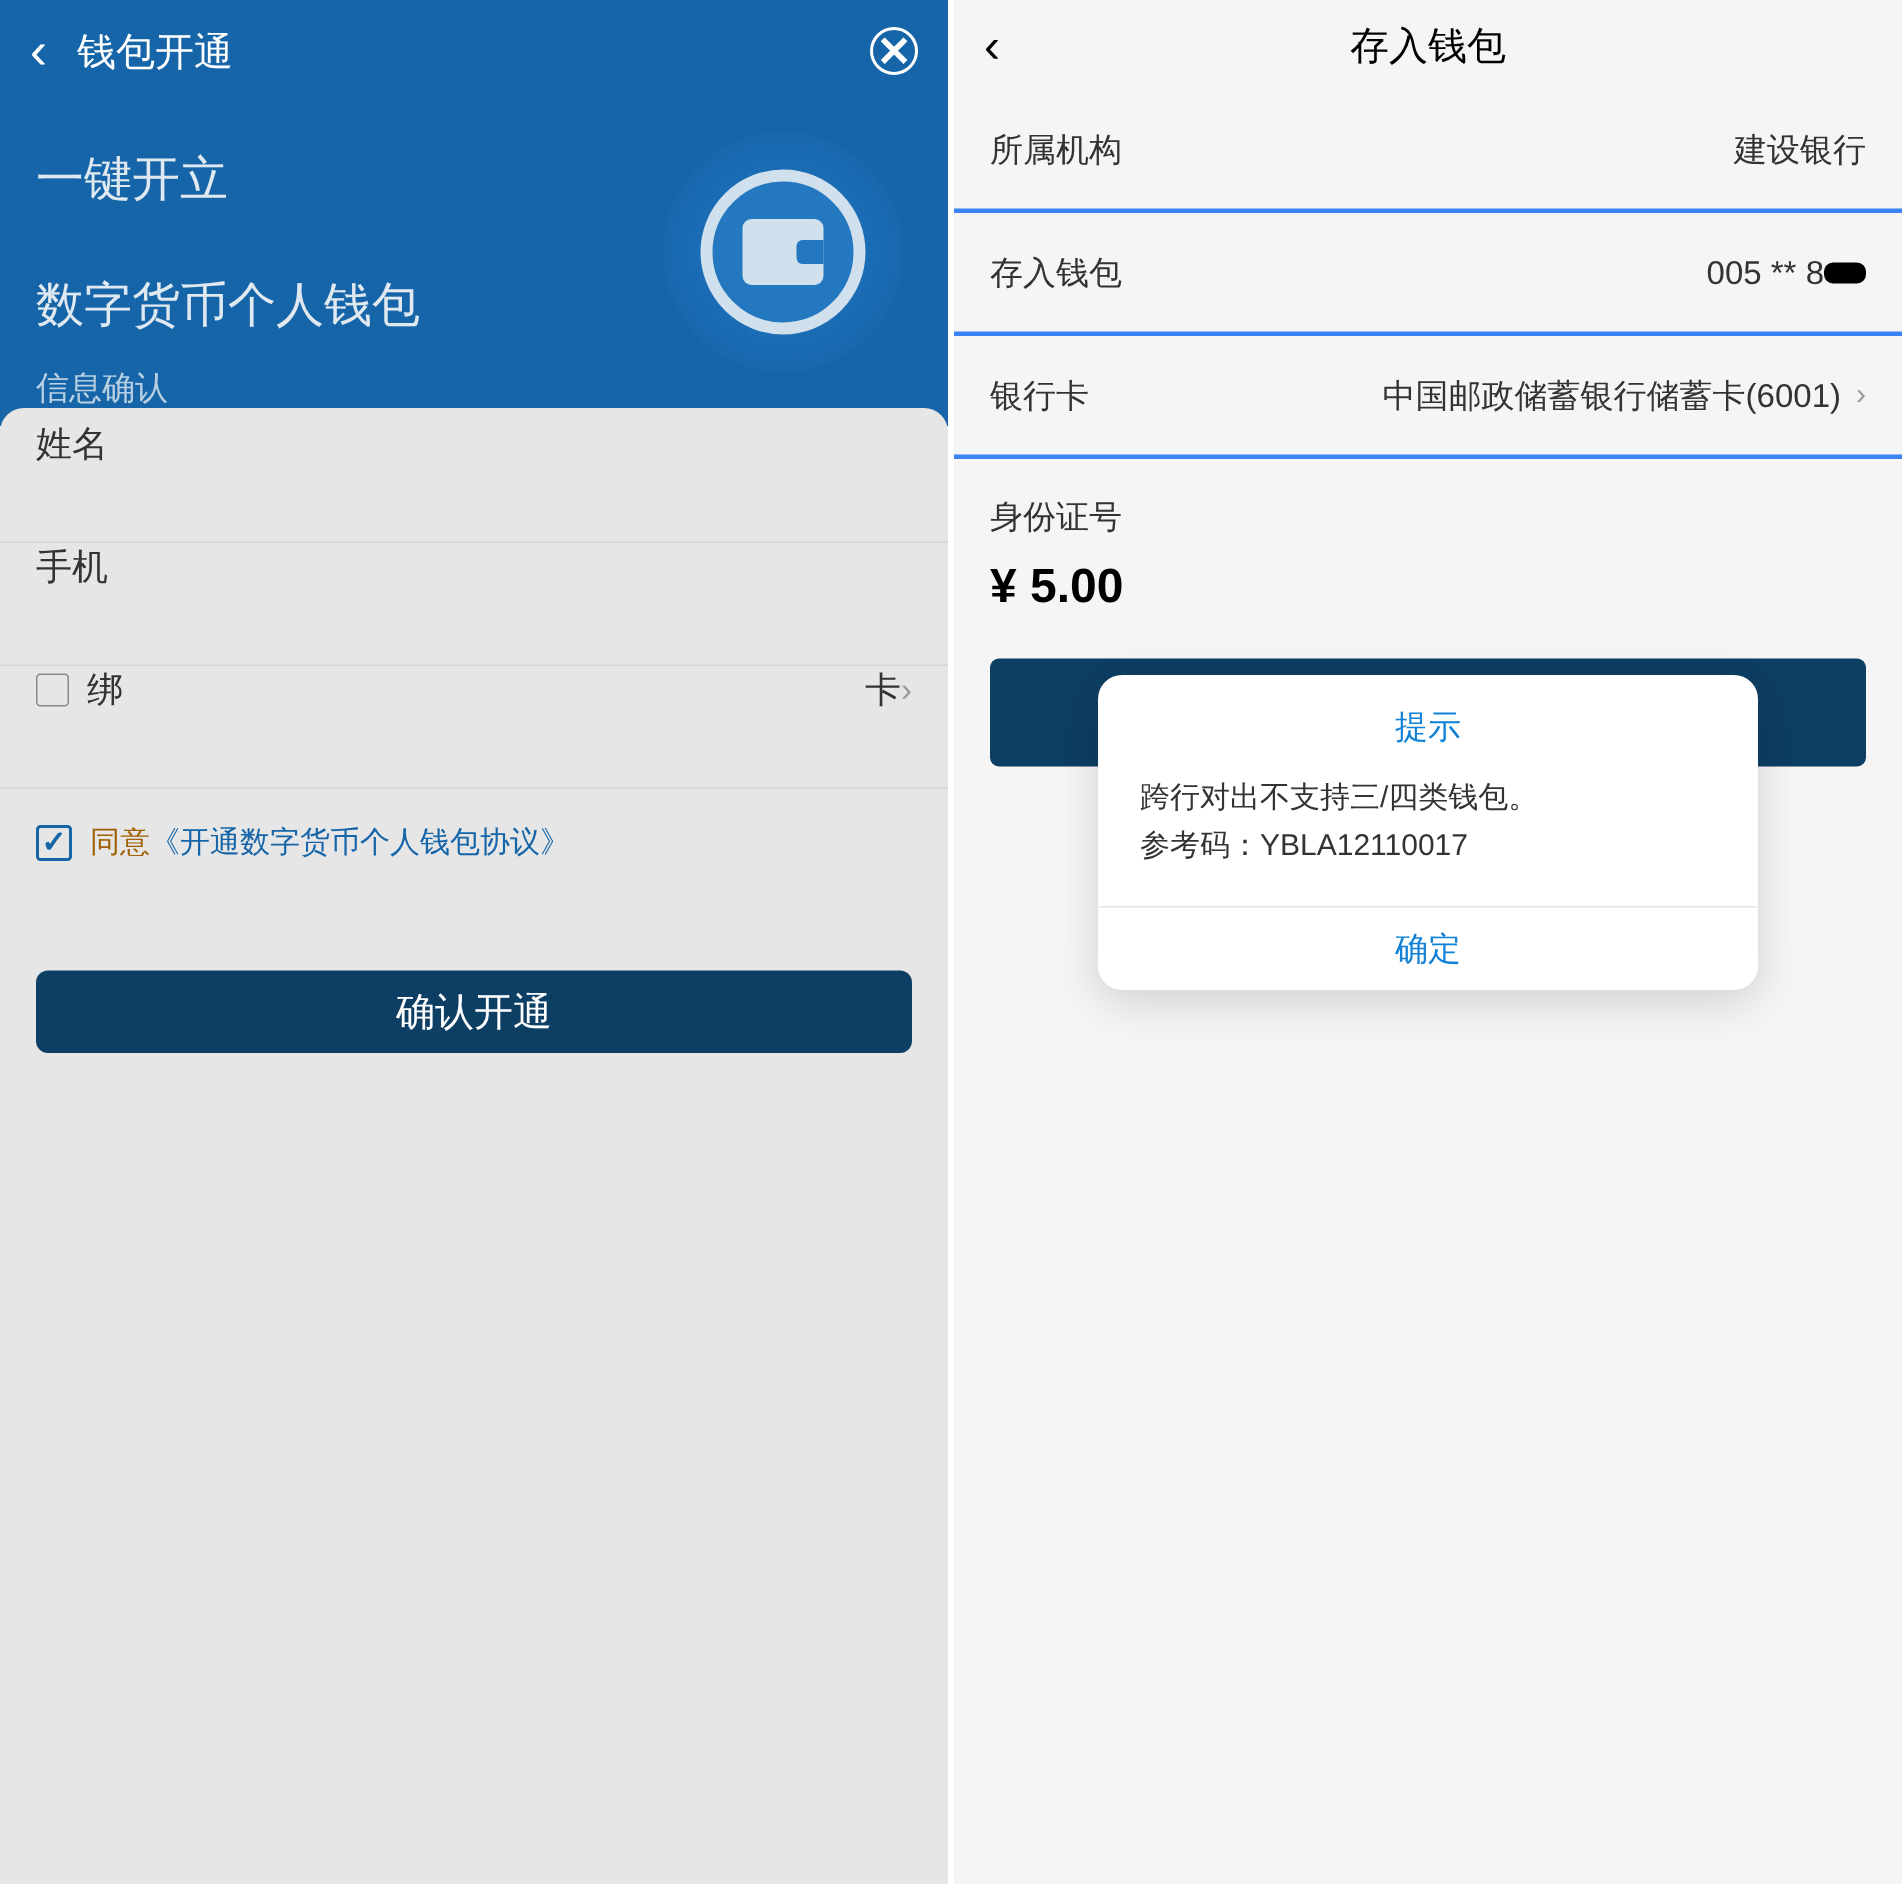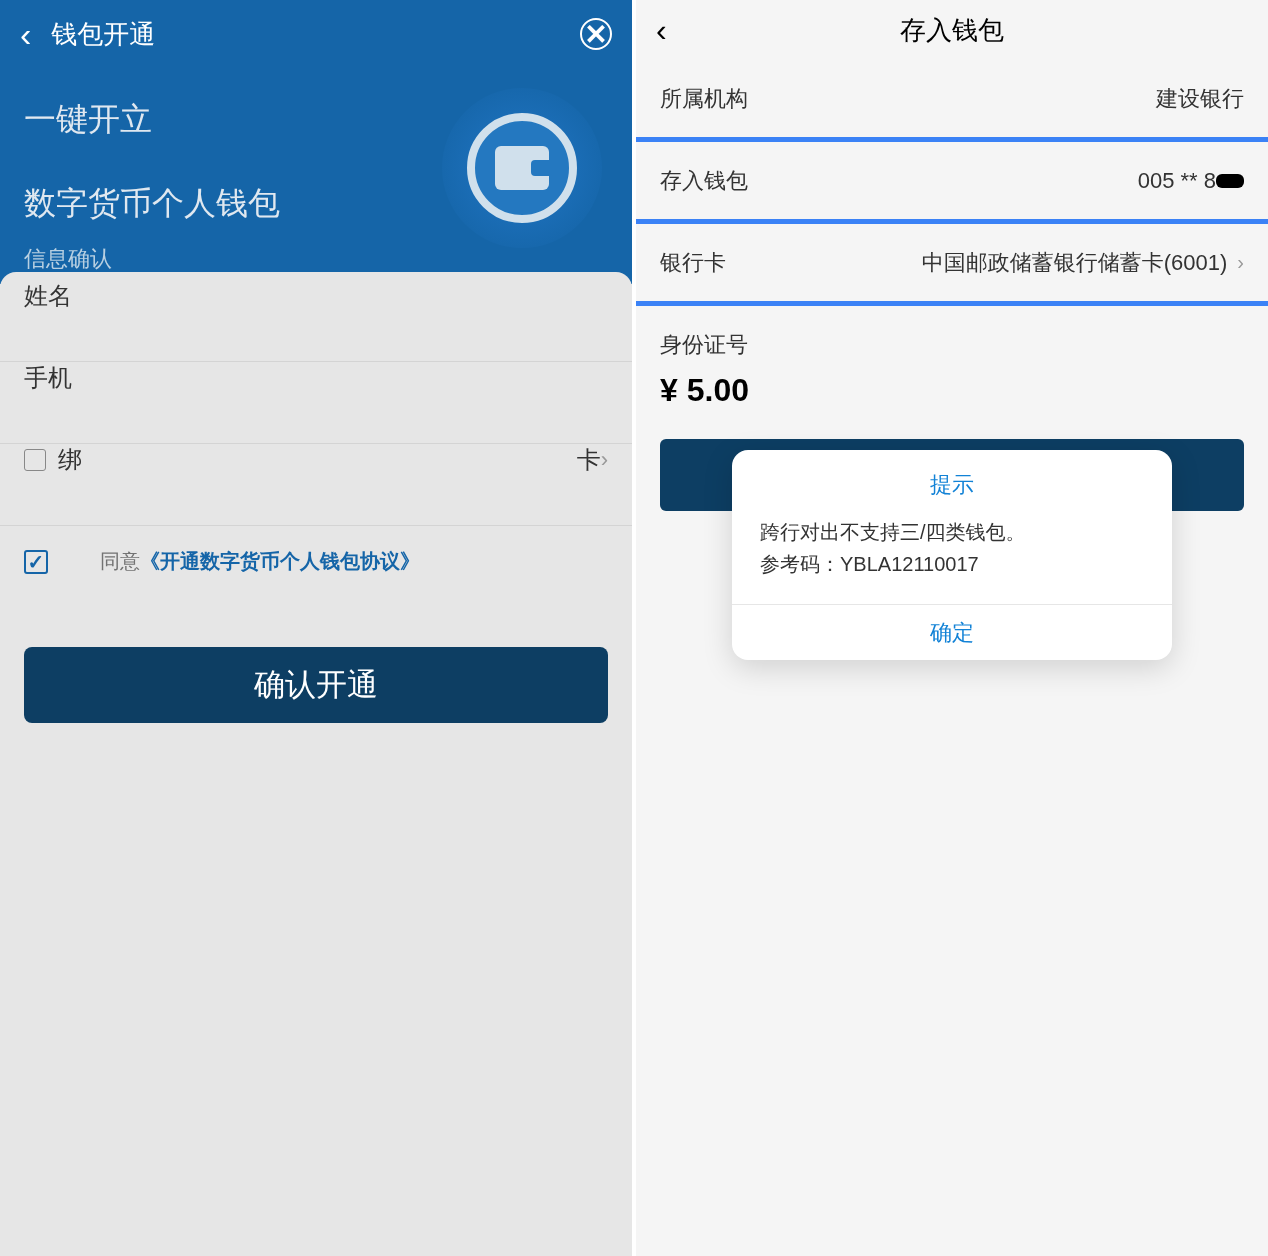--- a/index.html
+++ b/index.html
@@ -142,32 +142,32 @@
       height: 24px;
       border: 2px solid #1565a8;
       border-radius: 3px;
       margin-right: 12px;
       display: flex;
       align-items: center;
       justify-content: center;
       color: #1565a8;
       font-weight: bold;
     }
-    .agree-text { color: #737373; margin-left: 40px; }
-    .agree-link { color: #1565a8; font-weight: bold; }
+    .agree-text { color: #a16207; }
+    .agree-link { color: #1565a8; }
     .confirm-btn {
       margin: 50px 24px 0;
-      height: 76px;
+      height: 55px;
       background: #0d3e63;
       color: #fff;
       border-radius: 8px;
       display: flex;
       align-items: center;
       justify-content: center;
-      font-size: 31px;
+      font-size: 26px;
     }
 
     
     .dialog-overlay {
       position: absolute;
       inset: 0;
       display: flex;
       align-items: center;
       justify-content: center;
       pointer-events: none;
@@ -224,21 +224,21 @@
       font-size: 32px;
       font-weight: 300;
     }
     .header-right .title { font-size: 26px; }
     .info-row {
       display: flex;
       align-items: center;
       justify-content: space-between;
       height: 82px;
       padding: 0 24px;
-      border-bottom: 5px solid #3b82f6;
+      border-bottom: 3px solid #3b82f6;
       font-size: 22px;
       background: #f5f5f5;
     }
     .info-row .label { color: #333; }
     .info-row .value { color: #333; display: flex; align-items: center; }
     .chevron-r { margin-left: 10px; color: #999; font-size: 20px; }
     .amount-label {
       padding: 24px 24px 12px;
       font-size: 22px;
       color: #333;

